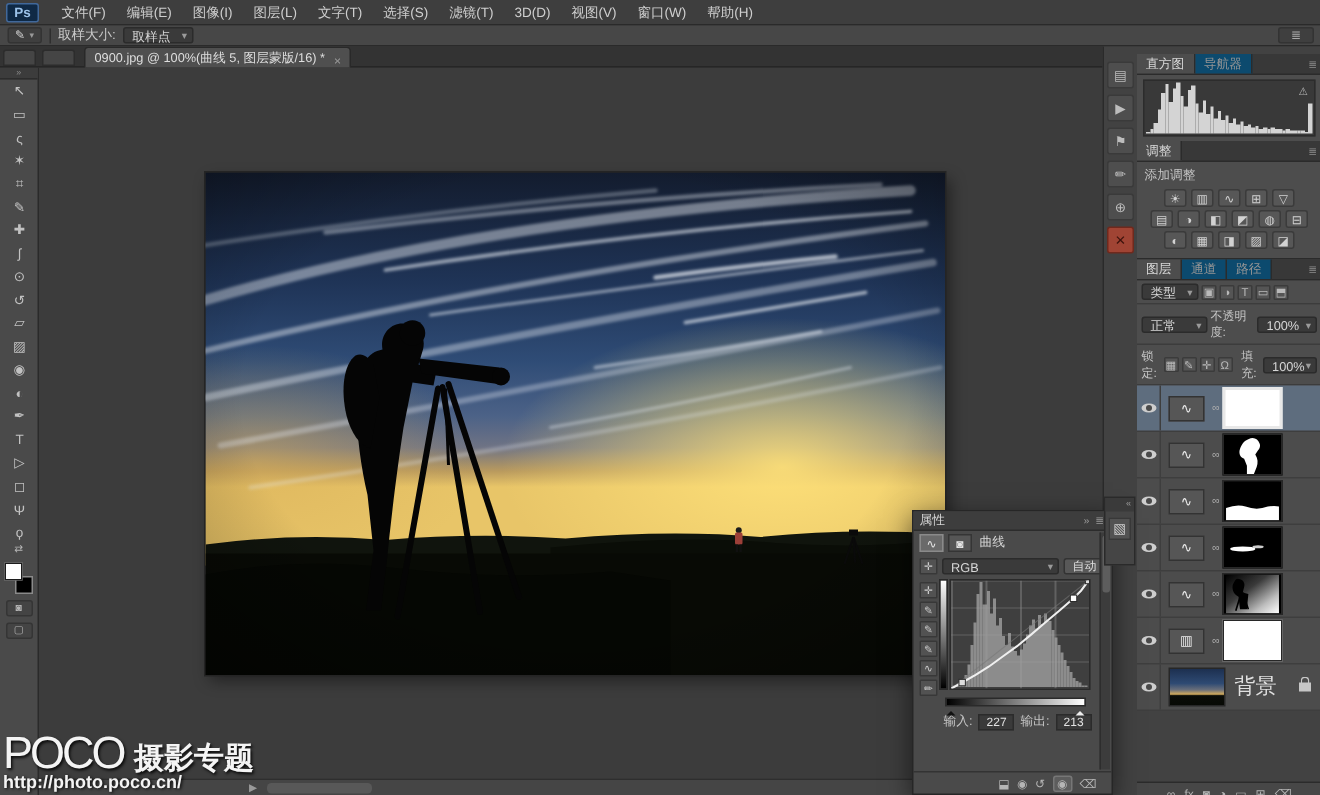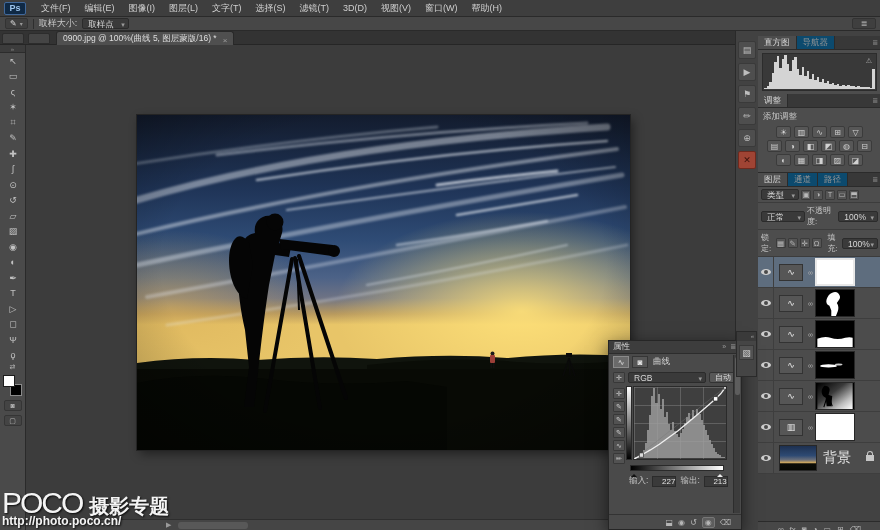--- a/index.html
+++ b/index.html
@@ -95,21 +95,21 @@
   .curvewrap{position:relative;width:94px;height:74px;background:#3f3f3f;border:1px solid #2a2a2a;
     background-image:linear-gradient(to right,rgba(130,130,130,.5) 1px,transparent 1px),linear-gradient(to bottom,rgba(130,130,130,.5) 1px,transparent 1px);
     background-size:25% 25%}
   .cbars{position:absolute;inset:1px;display:flex;align-items:flex-end}
   .curvesvg{position:absolute;inset:0;width:100%;height:100%}
   .inramp{height:6px;background:linear-gradient(90deg,#000,#fff);border:1px solid #2a2a2a;margin:1px 10px 0 21px;width:94px;position:relative}
   .inramp .t1,.inramp .t2{position:absolute;top:5px;width:0;height:0;border:3px solid transparent}
   .inramp .t1{left:0;border-bottom-color:#111}
   .inramp .t2{right:0;border-bottom-color:#eee}
   .iorow{display:flex;align-items:center;gap:4px;padding:4px 4px 0 20px;color:#c5c5c5}
-  .iowell{background:#3a3a3a;border:1px solid #2b2b2b;min-width:24px;text-align:right;height:11px;line-height:10px;font-size:8px;color:#e2e2e2}
+  .iowell{background:#3a3a3a;border:1px solid #2b2b2b;min-width:24px;text-align:center;height:11px;line-height:10px;font-size:8px;color:#e2e2e2}
   .pfoot{position:absolute;left:0;bottom:0;width:100%;height:15px;border-top:1px solid #333;display:flex;align-items:center;justify-content:flex-end;gap:5px;padding-right:10px;font-size:8px;color:#b5b5b5}
   .pfoot .pressed{background:#5d5d5d;border:1px solid #777;border-radius:2px;padding:0 2px}
   .pscroll{position:absolute;right:1px;top:14px;bottom:16px;width:7px;background:#3c3c3c;border-left:1px solid #2d2d2d}
   .pscroll .th{position:absolute;left:1px;top:2px;width:5px;height:38px;background:#5d5d5d;border-radius:2px}
   .minidock{position:absolute;left:736px;top:331px;width:21px;height:46px;background:#454545;border:1px solid #2a2a2a;z-index:21}
   .minidock .h{height:9px;background:#3a3a3a;color:#9a9a9a;font-size:6px;text-align:right;padding-right:2px;line-height:9px}
   .minidock .ic{width:15px;height:15px;margin:4px auto;background:#525252;border:1px solid #383838;color:#cfcfcf;font-size:9px;display:flex;align-items:center;justify-content:center}
 
   
   .wm{position:absolute;left:2px;top:490px;z-index:50;color:#f4f4f4;text-shadow:1px 1px 2px rgba(0,0,0,.85)}

